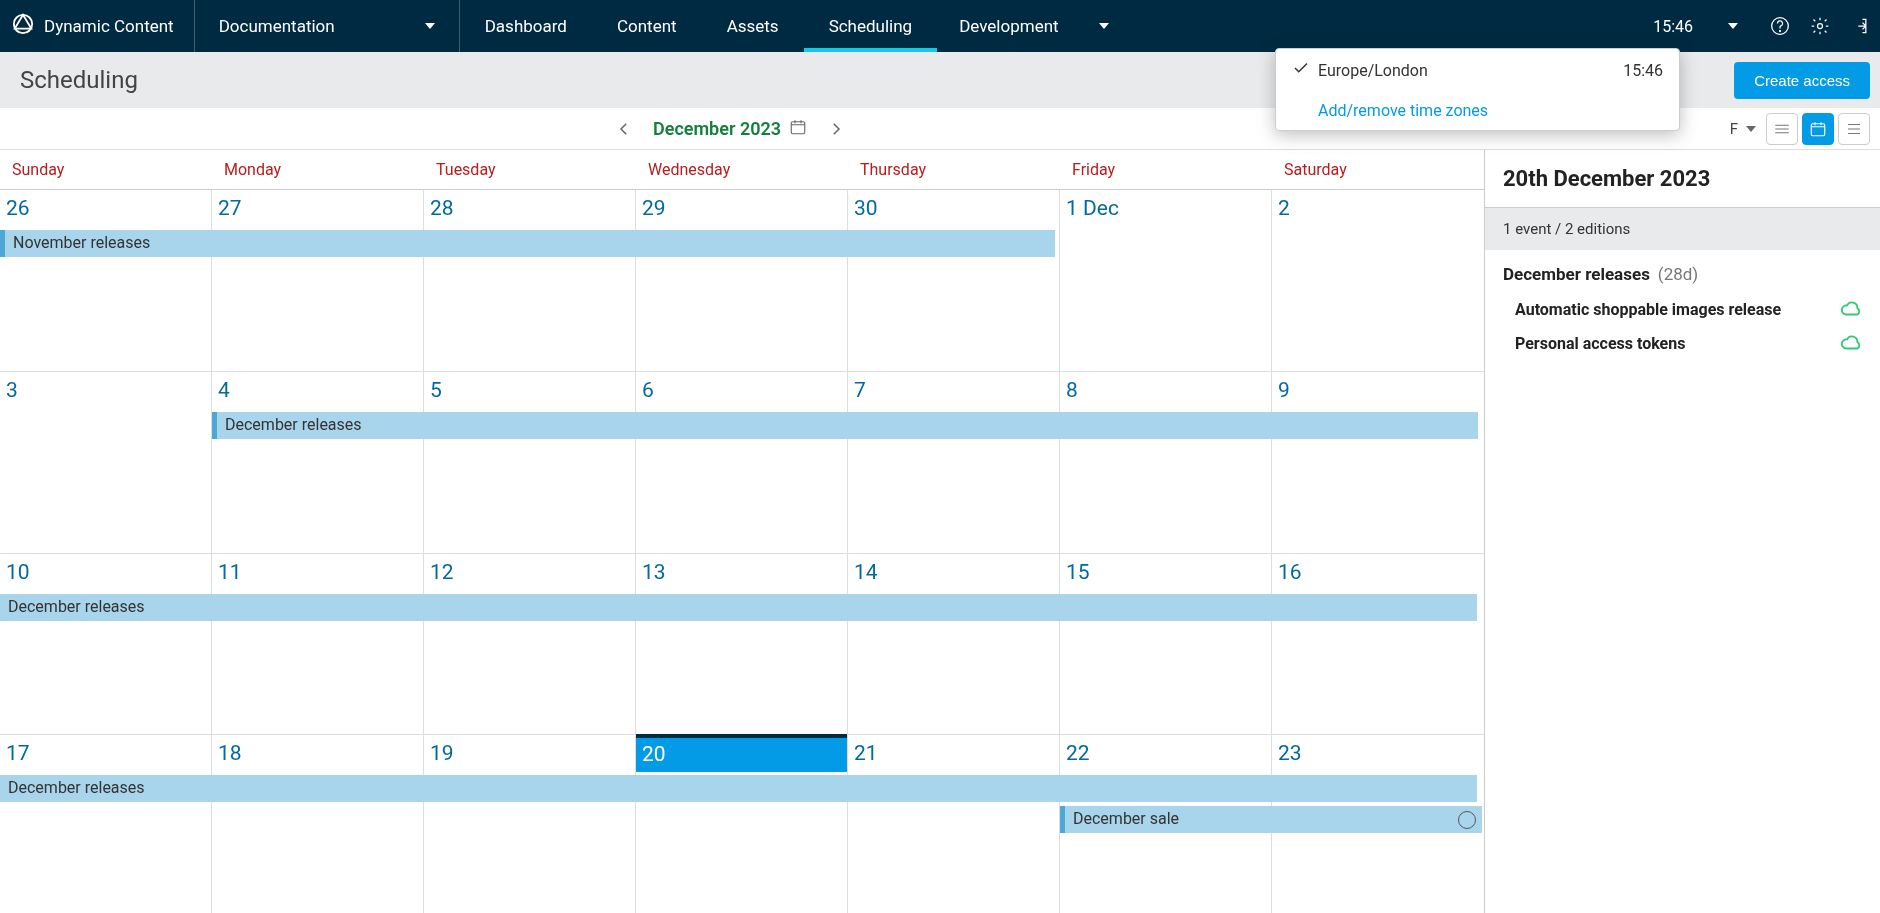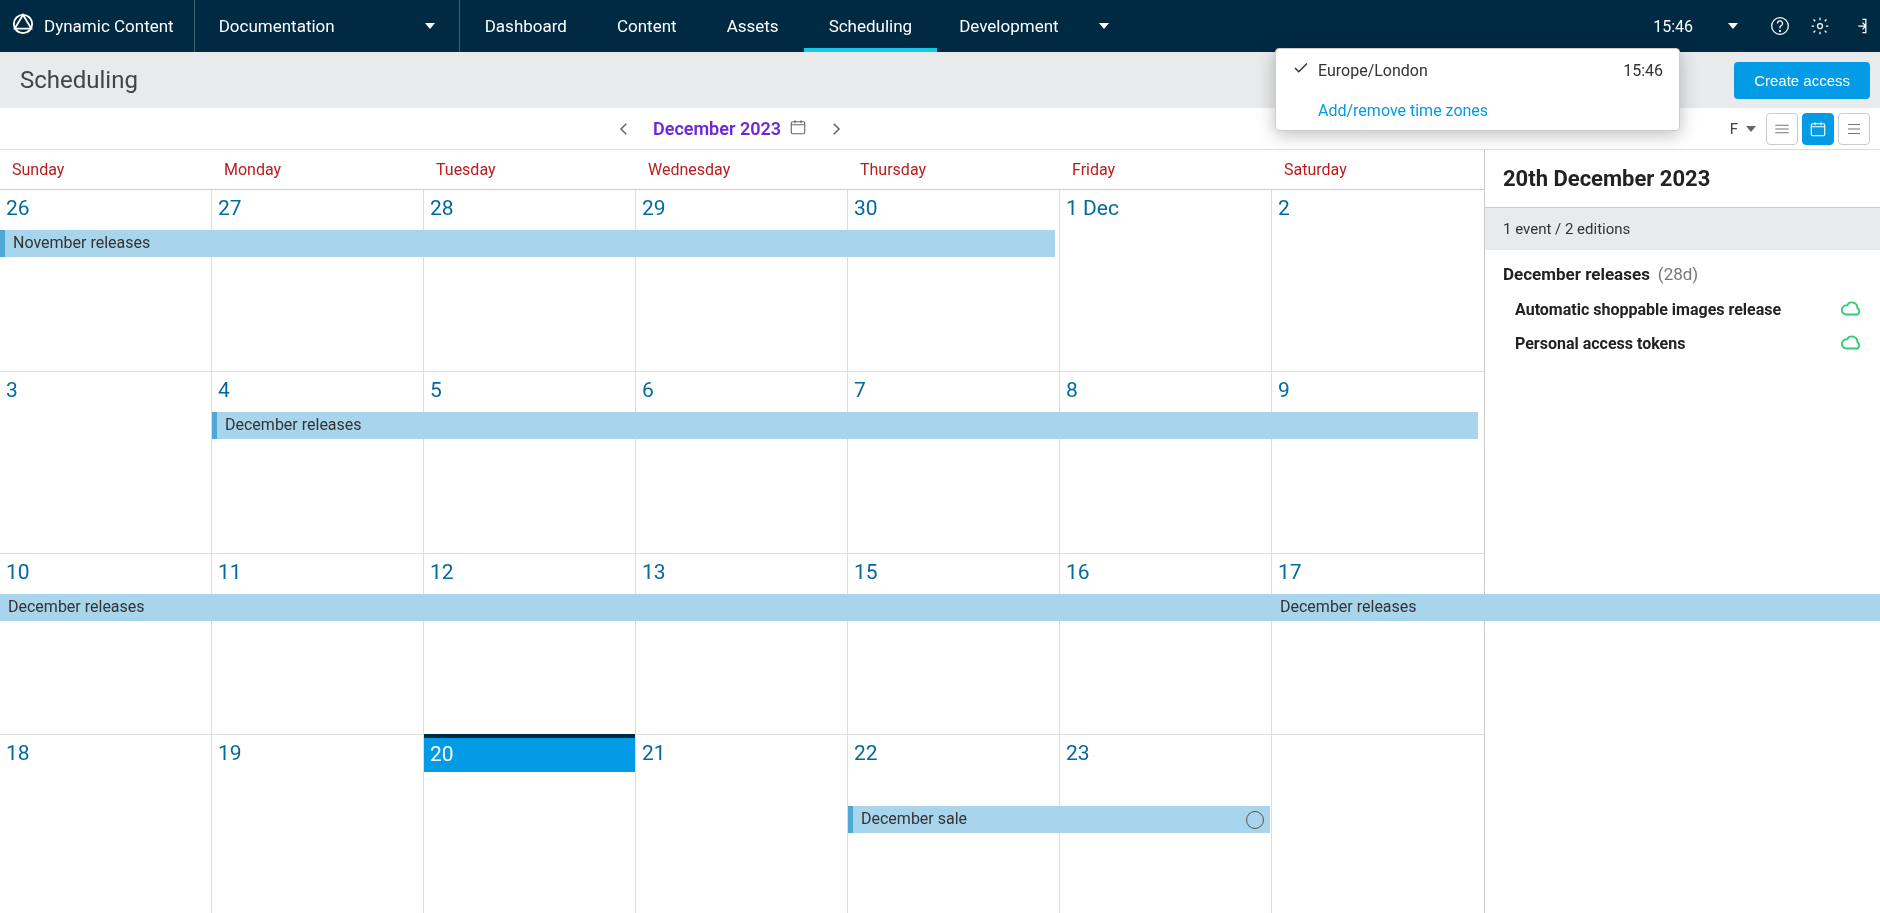--- a/index.html
+++ b/index.html
@@ -23,21 +23,21 @@
   
   .subhead { display:flex; align-items:center; height:56px; background:#e9eaeb; padding:0 10px 0 20px; }
   .subhead h1 { font-size:24px; font-weight:400; color:#444; }
   .btn-create { margin-left:auto; background:#039be5; color:#fff; border:none; border-radius:4px; padding:10px 20px; font-size:15px; cursor:pointer; }
 
   
   .toolbar { display:flex; align-items:center; height:42px; border-bottom:1px solid #ddd; position:relative; }
   .month-nav { display:flex; align-items:center; gap:15px; margin-left:610px; }
   .chev { width:28px;height:28px;display:flex;align-items:center;justify-content:center;cursor:pointer; }
   .chev svg{width:18px;height:18px;stroke:#666;fill:none;stroke-width:2;}
-  .month-lbl { font-size:18px; font-weight:600; color:#6d28d9; display:flex;align-items:center;gap:8px;}
+  .month-lbl { font-size:18px; font-weight:600; color:#15803d; display:flex;align-items:center;gap:8px;}
   .month-lbl svg{width:18px;height:18px;stroke:#666;fill:none;stroke-width:1.5;}
   .tb-right { position:absolute; right:10px; top:5px; display:flex; align-items:center; gap:10px;}
   .sel { display:flex;align-items:center;gap:8px; font-size:15px; color:#444;}
   .seg { display:flex; gap:4px; }
   .seg button { width:32px;height:32px;border:1px solid #ccc;border-radius:4px;background:#fff;display:flex;align-items:center;justify-content:center;cursor:pointer;}
   .seg button.active{background:#039be5;border-color:#039be5;}
   .seg button svg{width:18px;height:18px;stroke:#777;fill:none;stroke-width:1.5;}
   .seg button.active svg{stroke:#fff;}
 
   
@@ -256,20 +256,23 @@
       <div class="cell">
           <div class="daynum">11</div>
         </div>
       <div class="cell">
           <div class="daynum">12</div>
         </div>
       <div class="cell">
           <div class="daynum">13</div>
         </div>
       <div class="cell">
+          <div class="daynum">14</div>
+        </div>
+      <div class="cell">
           <div class="daynum">15</div>
         </div>
       <div class="cell">
           <div class="daynum">16</div>
         </div>
 
       <div class="cell">
         <div class="daynum">17</div>
         <div class="evtbar cont" style="top:40px;width:700%;">December releases</div>
       </div>

